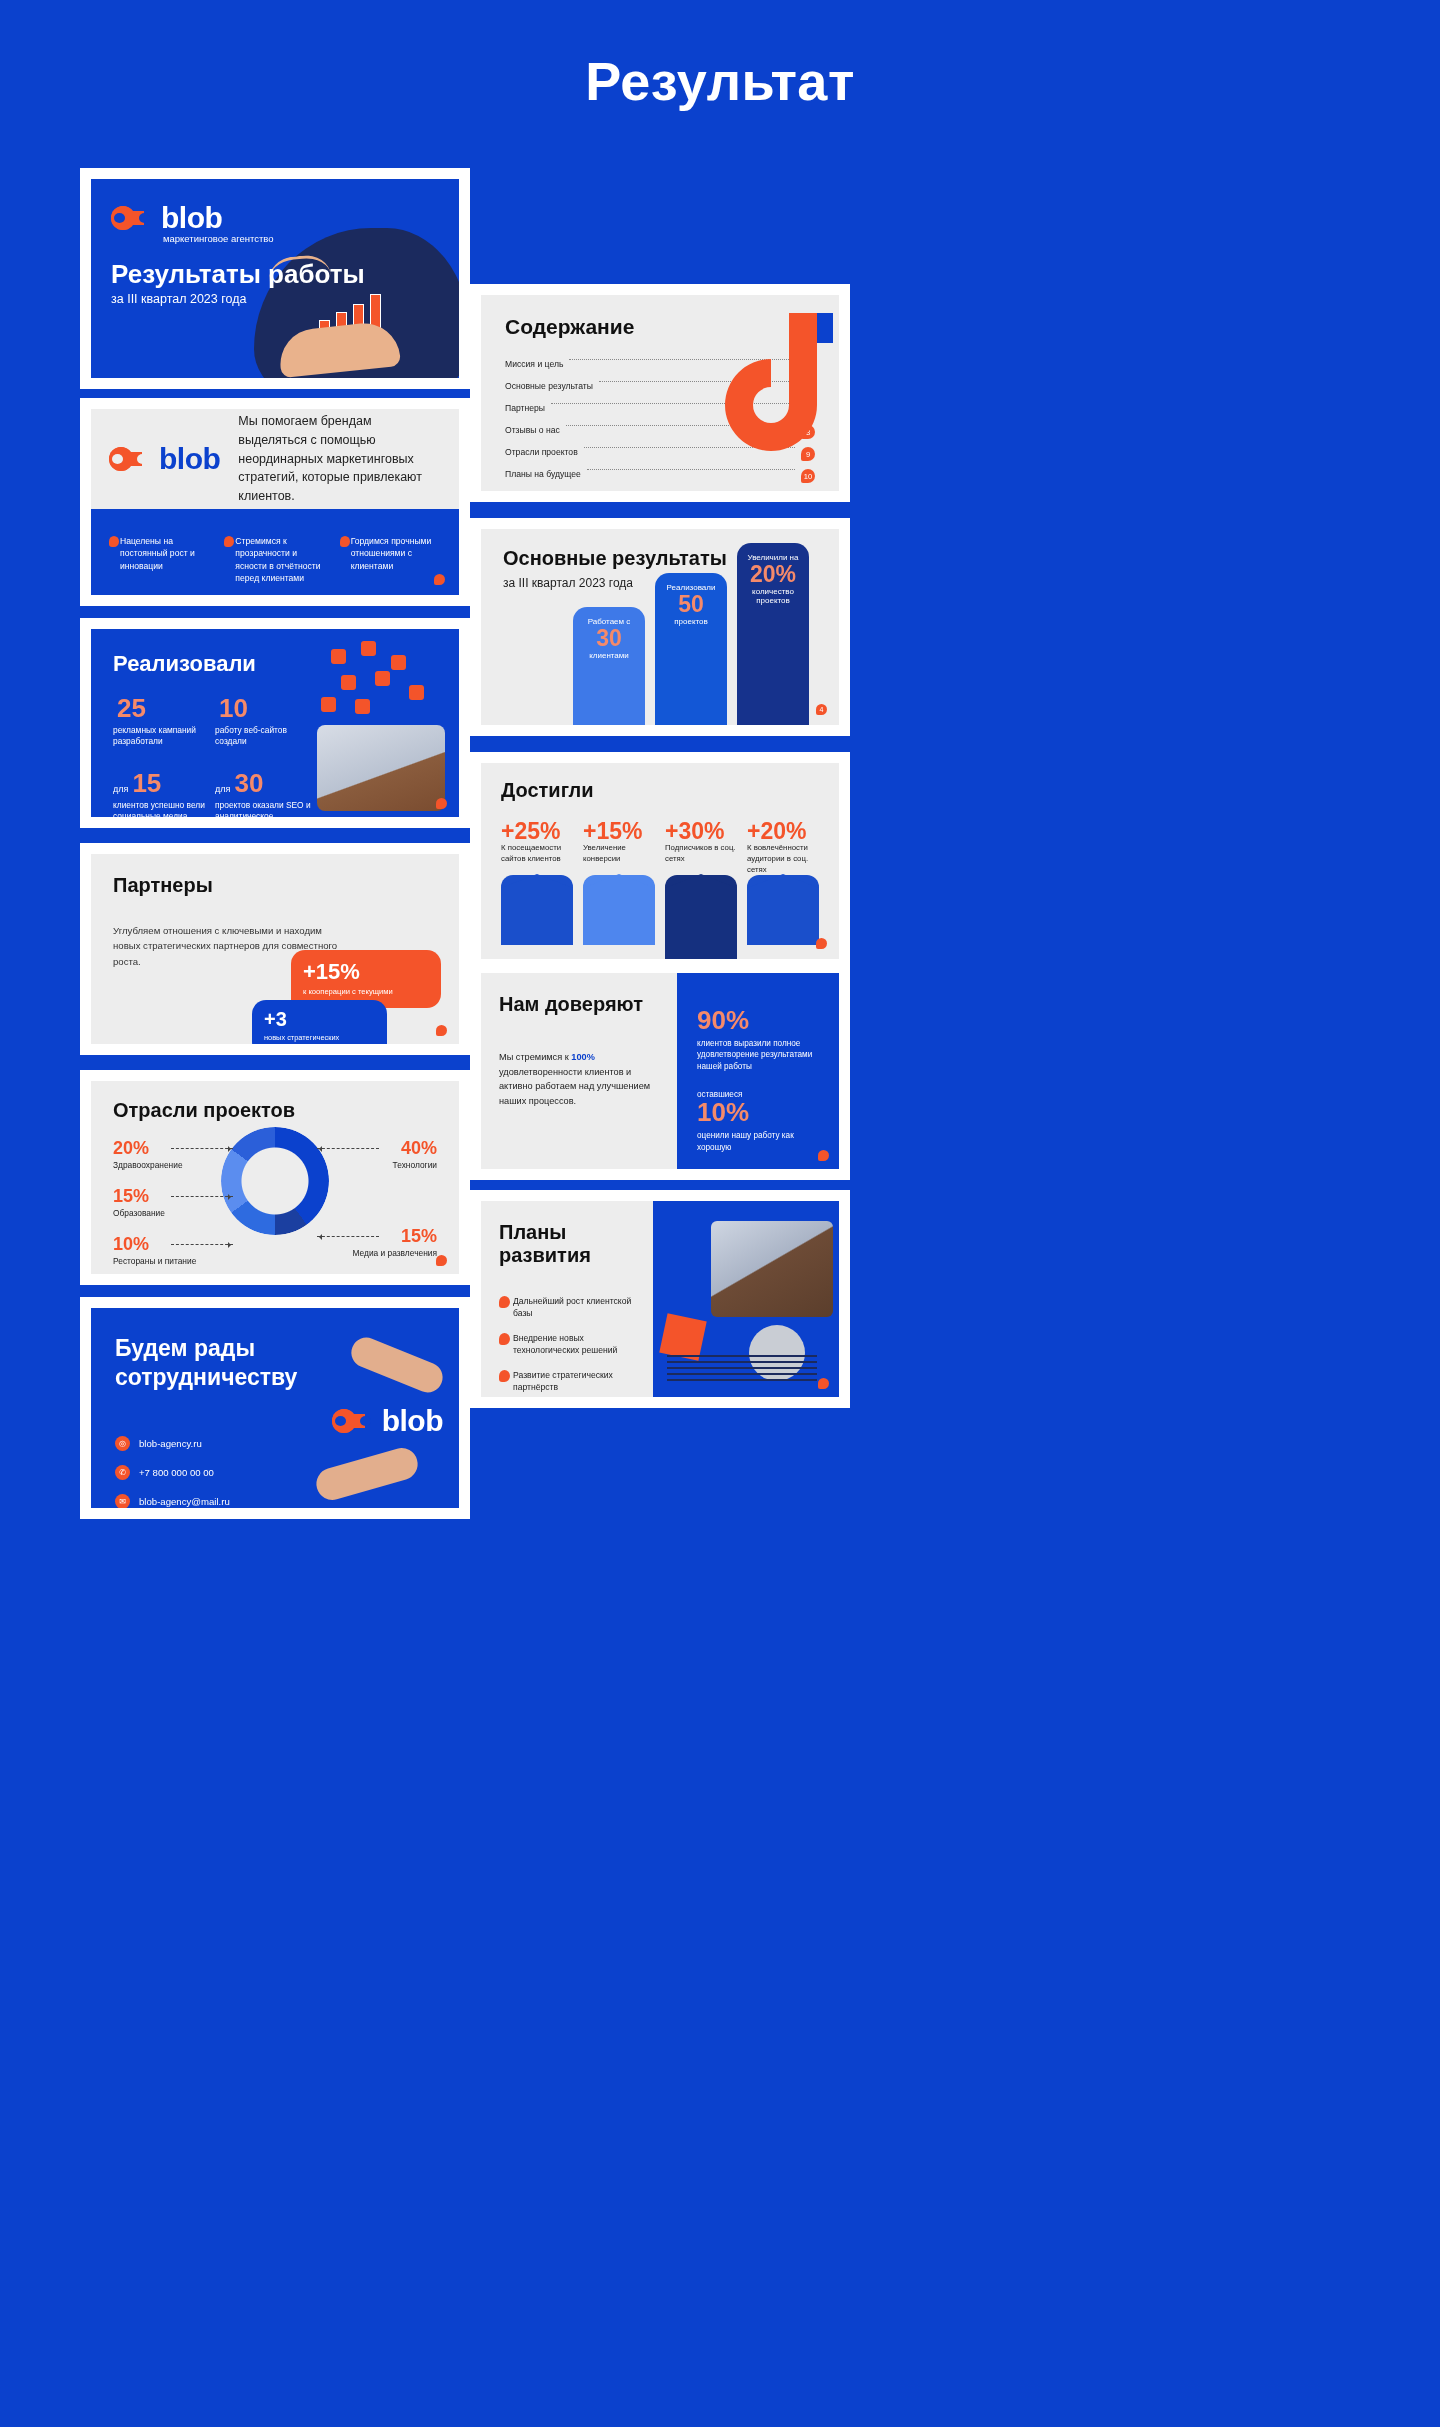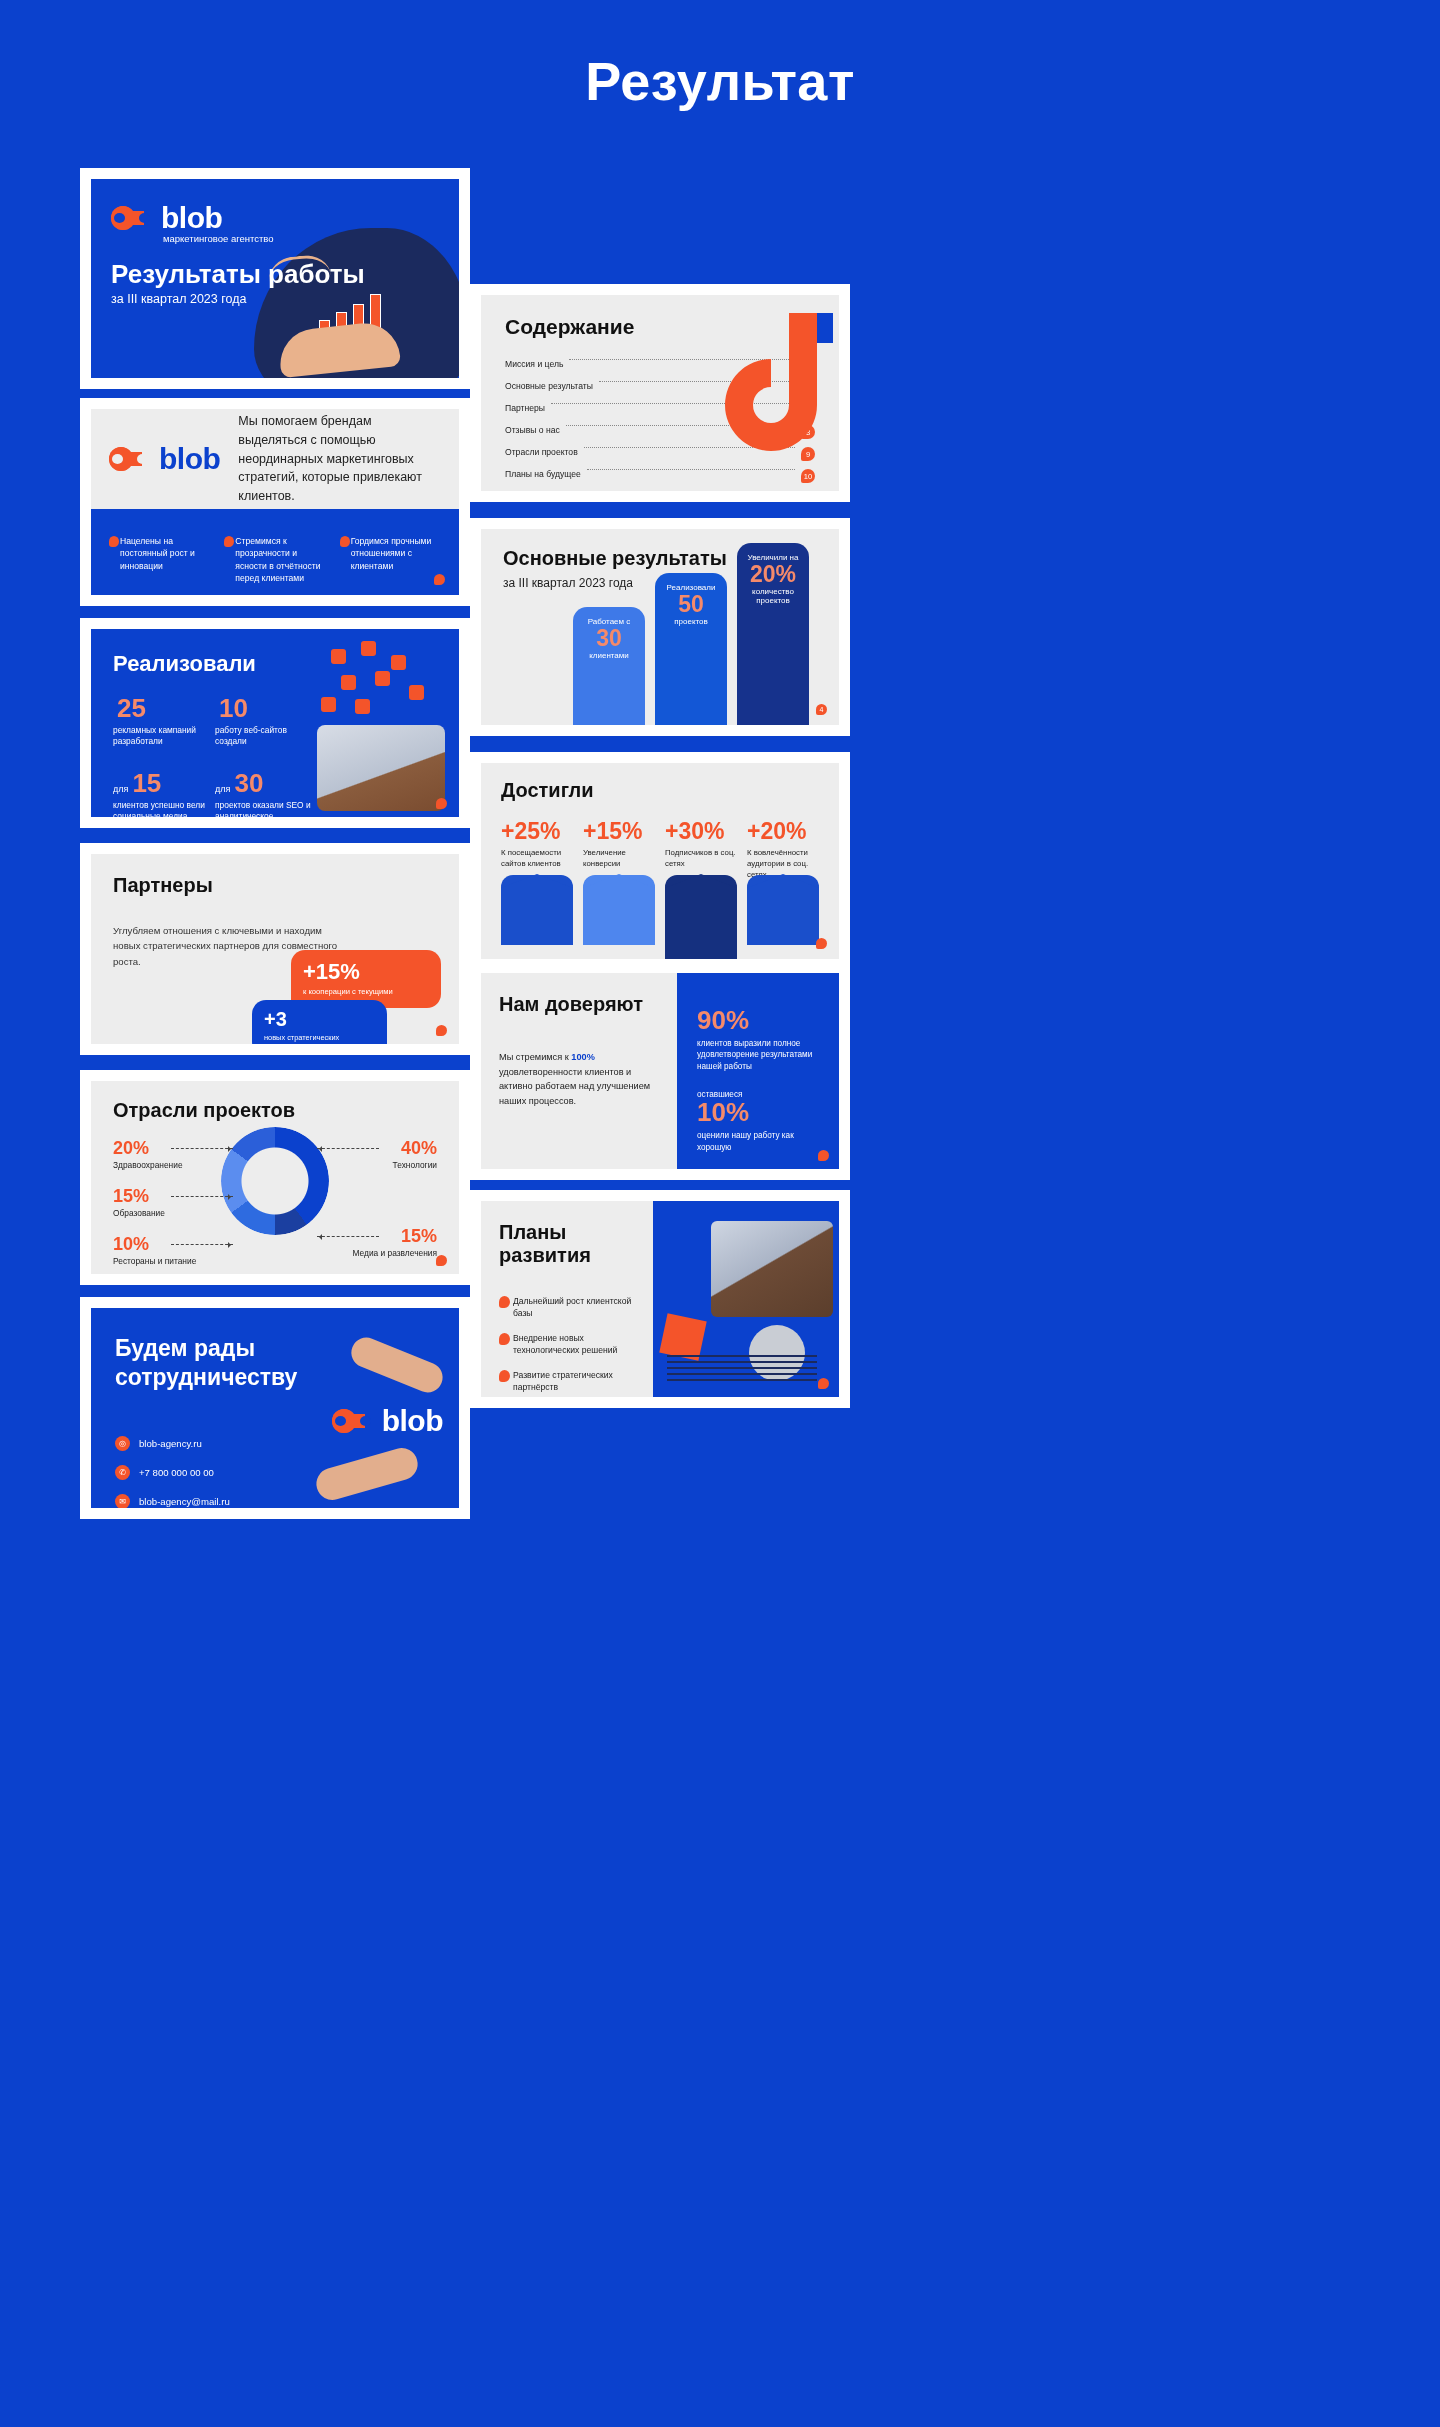--- a/index.html
+++ b/index.html
@@ -176,21 +176,21 @@
   #r2 .corner{ position:absolute; right:12px; bottom:10px; width:11px;height:11px;
      background:#F4542A; border-radius:50% 50% 50% 2px;}
 
   
   #r3{ left:470px; top:752px; width:380px; height:218px; }
   #r3 .inner{ background:#EDEDED; padding:16px 20px; }
   #r3 h2{ font-size:20px; color:#111; font-weight:bold;}
   .ach{ display:flex; gap:10px; margin-top:18px; }
   .ach .it{ flex:1; }
   .ach .p{ color:#F4542A; font-size:23px; font-weight:bold; line-height:1;}
-  .ach .l{ color:#222; font-size:7.8px; line-height:1.4; margin-top:5px;}
+  .ach .l{ color:#222; font-size:7.8px; line-height:1.4; }
   .pentas{ position:absolute; left:20px; right:20px; bottom:0; display:flex; gap:10px;}
   .penta{ flex:1; height:70px; border-radius:12px 12px 0 0; position:relative;}
   .penta::before{ content:""; position:absolute; left:0;right:0; top:-1px; height:14px;
      background:inherit; clip-path:polygon(0 100%,50% 0,100% 100%); }
   #r3 .corner{ position:absolute; right:12px; bottom:10px; width:11px;height:11px;
      background:#F4542A; border-radius:50% 50% 50% 2px;}
 
   
   #r4{ left:470px; top:962px; width:380px; height:218px; }
   #r4 .inner{ background:#EDEDED; display:flex; }

